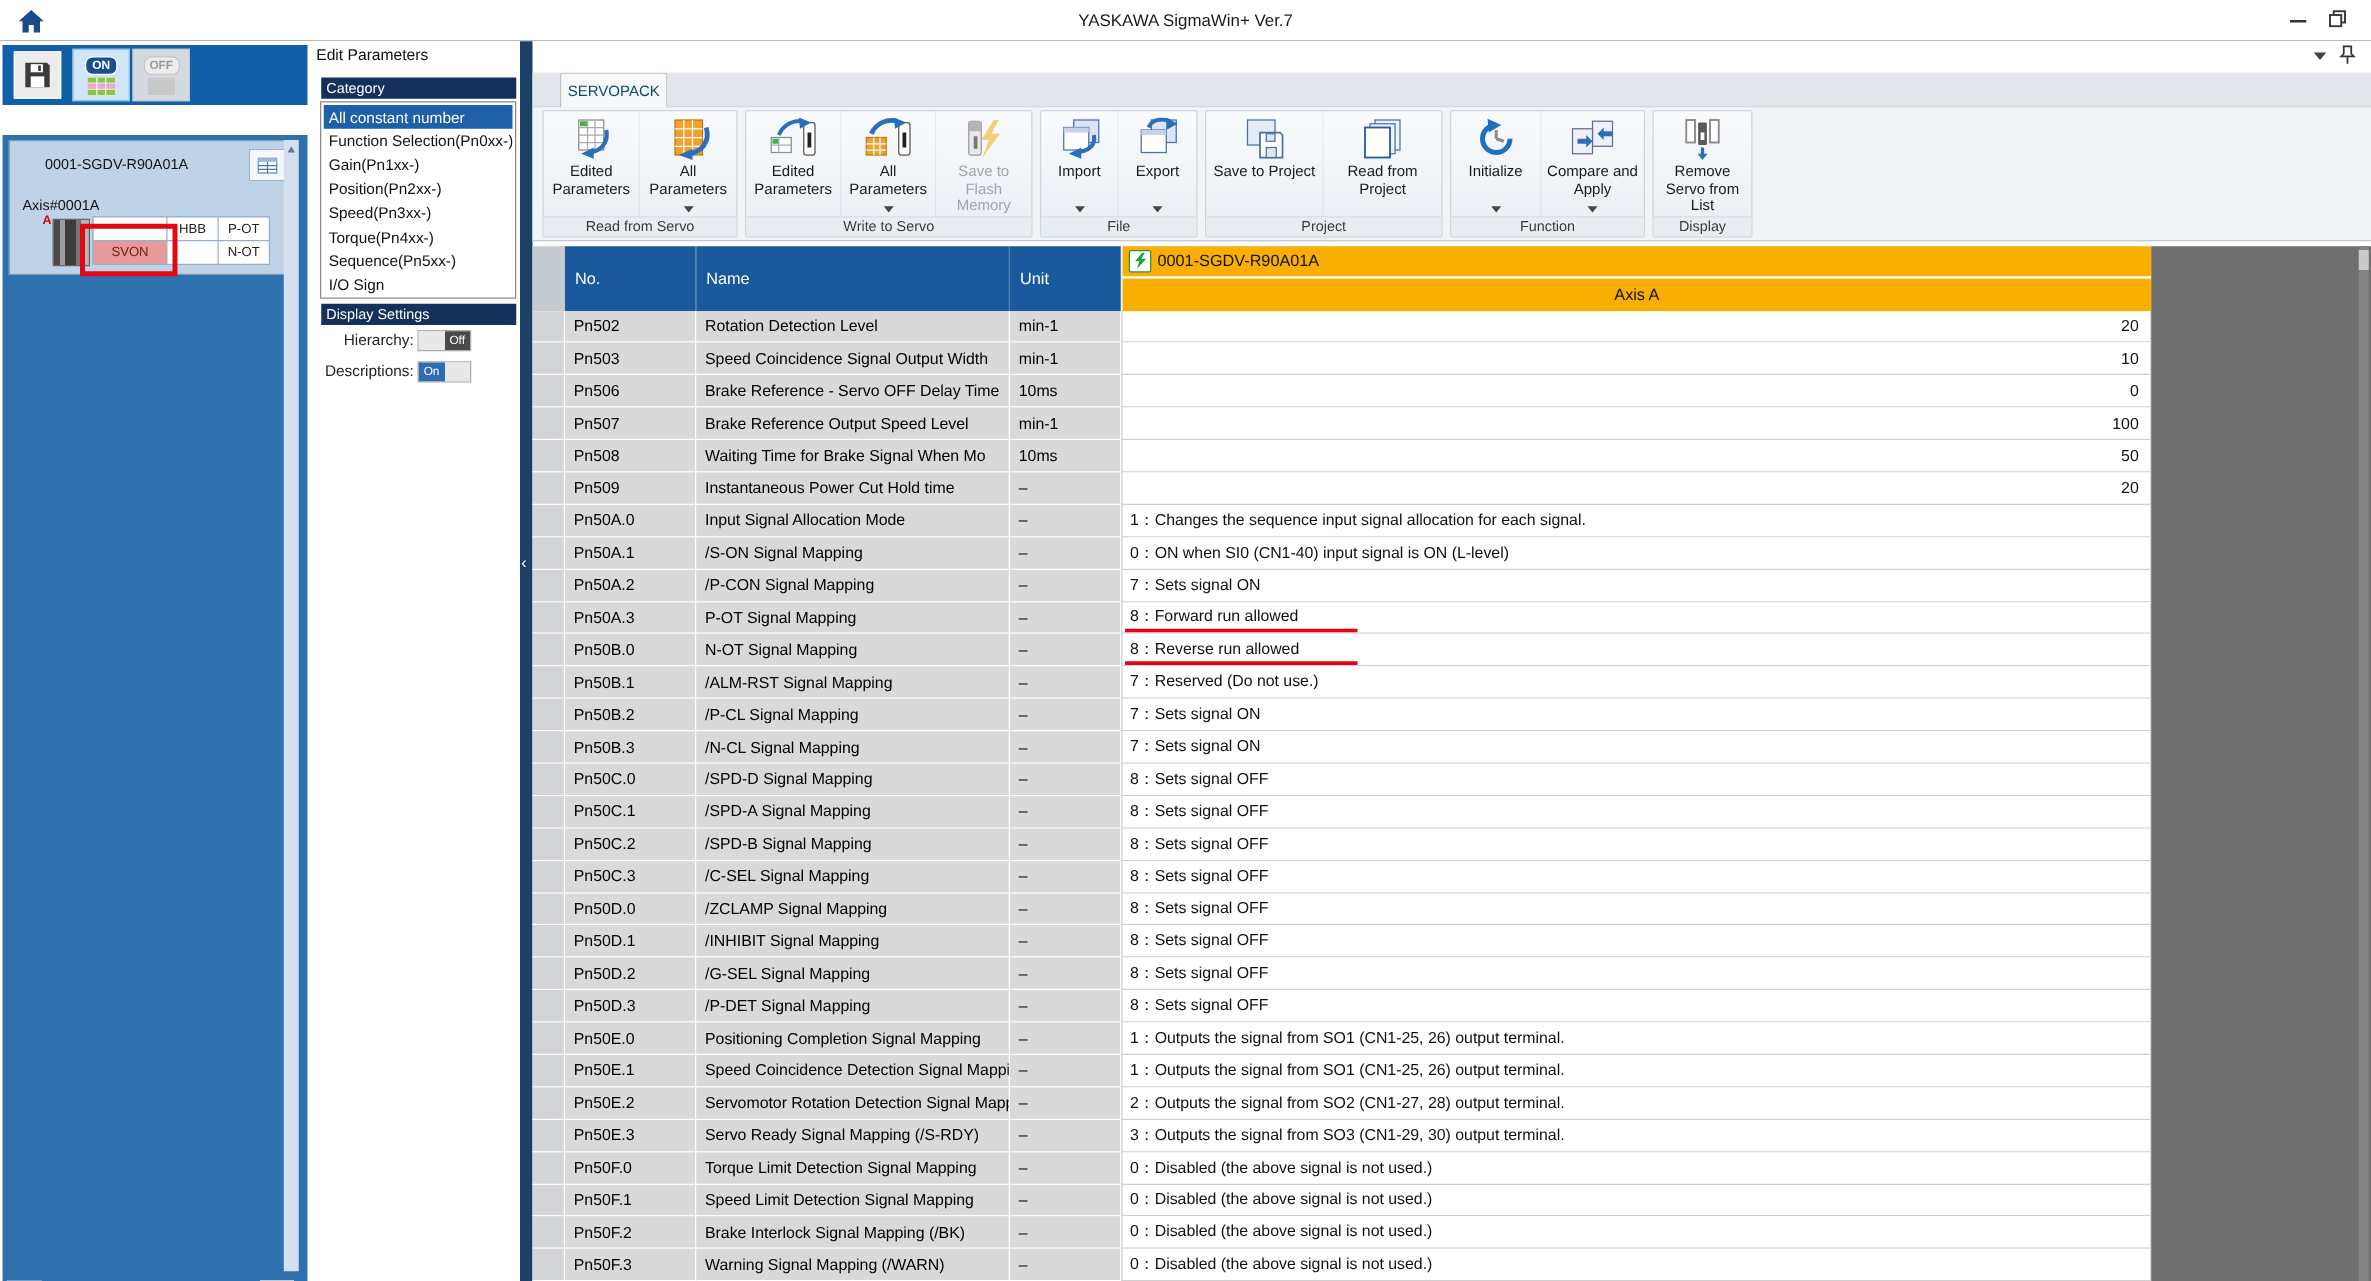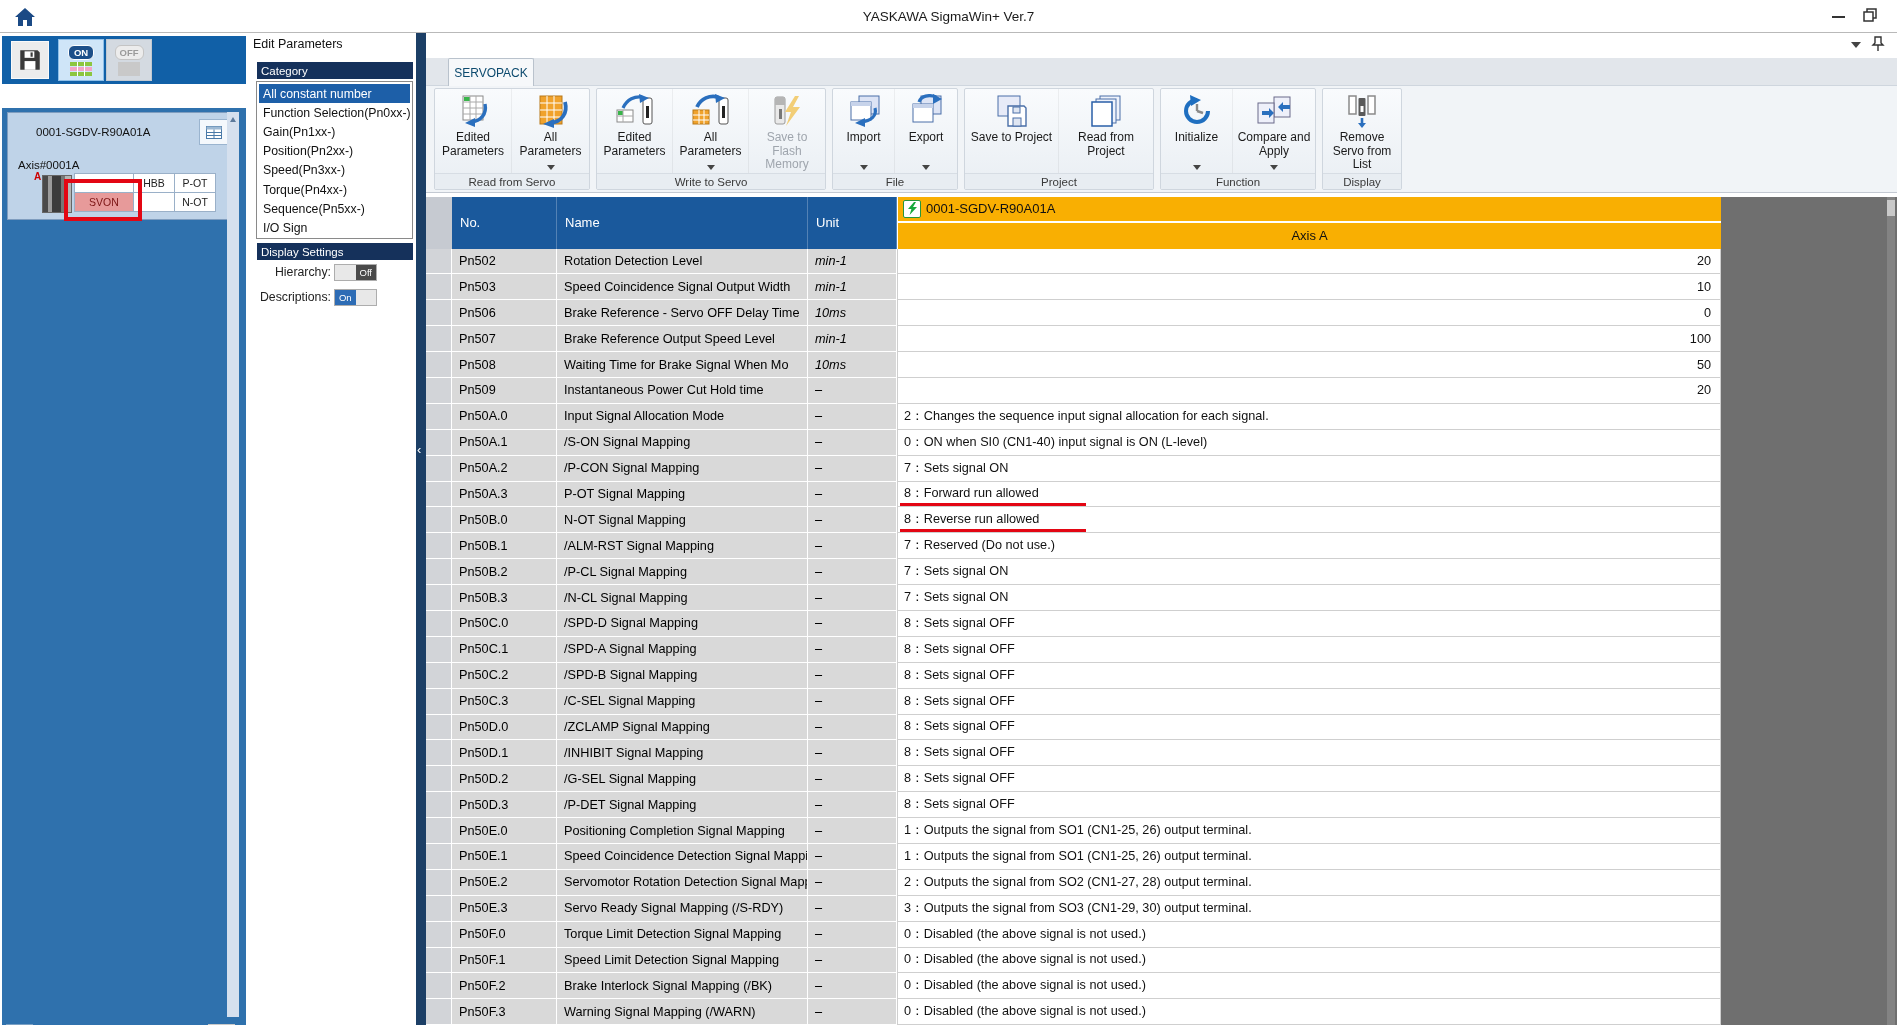--- a/index.html
+++ b/index.html
@@ -91,21 +91,21 @@
   .th-no { width:105px; } .th-name { width:251px; } .th-unit { width:89px; }
   .vhead { width:824px; display:flex; flex-direction:column; border-left:1px solid #fff; }
   .vhead-r1 { height:25.5px; background:#f9af02; display:flex; align-items:center; padding-left:5px; gap:5px; font-size:13px; color:#111; border-bottom:2px solid #fff; }
   .vhead-r2 { flex:1; background:#f9af02; display:flex; align-items:center; justify-content:center; font-size:13px; color:#111; }
   .zap-box { width:18px; height:18px; background:#fff; border:1px solid #27963c; border-radius:2px; display:flex; align-items:center; justify-content:center; }
 
   .tbody { position:absolute; left:426px; top:248.5px; width:1531px; }
   .trow { display:flex; height:25.9px; }
   .td-sel { width:26px; background:#d2d4d8; border-bottom:1px solid #fff; border-right:1px solid #fff; }
   .td { background:#d9d9d9; border-right:1px solid #fff; border-bottom:1px solid #fff; font-size:12.7px; color:#000; display:flex; align-items:center; padding-left:7px; white-space:nowrap; overflow:hidden; }
-  .td-no { width:105px; } .td-name { width:251px; } .td-unit { width:89px;font-style:italic; }
+  .td-no { width:105px; } .td-name { width:251px; } .td-unit { width:89px; }
   .td-val { width:824px; background:#fff; border-bottom:1px solid #cfcfcf; border-right:1px solid #cfcfcf; border-left:1px solid #cfcfcf; font-size:12.7px; display:flex; align-items:center; padding-left:6px; white-space:nowrap; overflow:hidden; position:relative; }
   .td-val.num { justify-content:flex-end; padding-right:9px; }
   .red-underline { position:absolute; left:2px; bottom:0; width:186px; height:3px; background:#e30613; }
 
   
   .dark-panel { position:absolute; left:1721px; top:197px; width:176px; height:828px; background:#6f6f6f; }
   .dark-scroll { position:absolute; right:2px; top:0; width:8px; height:100%; background:#838383; }
   .dark-scroll .nub { position:absolute; top:3px; left:0; width:8px; height:16px; background:#c9c9c9; }
 </style>
 </head>
@@ -536,21 +536,21 @@
 
         </div>
       </div>
 
       <div class="trow">
         <div class="td-sel"></div>
         <div class="td td-no">Pn50A.0</div>
         <div class="td td-name">Input Signal Allocation Mode</div>
         <div class="td td-unit" able="true">–</div>
         <div class="td-val">
-          <span>2：Changes the sequence input signal allocation for each signal.</span>
+          <span>1：Changes the sequence input signal allocation for each signal.</span>
 
         </div>
       </div>
 
       <div class="trow">
         <div class="td-sel"></div>
         <div class="td td-no">Pn50A.1</div>
         <div class="td td-name">/S-ON Signal Mapping</div>
         <div class="td td-unit" able="true">–</div>
         <div class="td-val">

